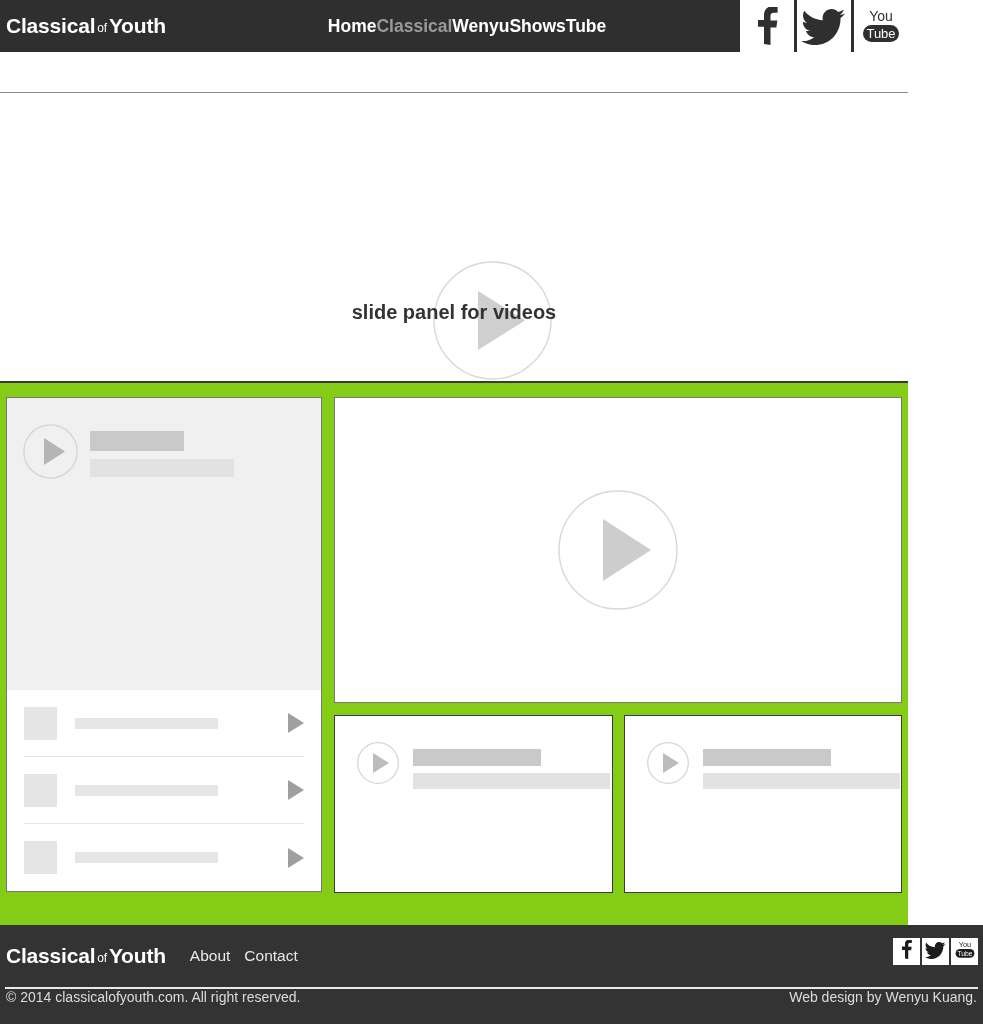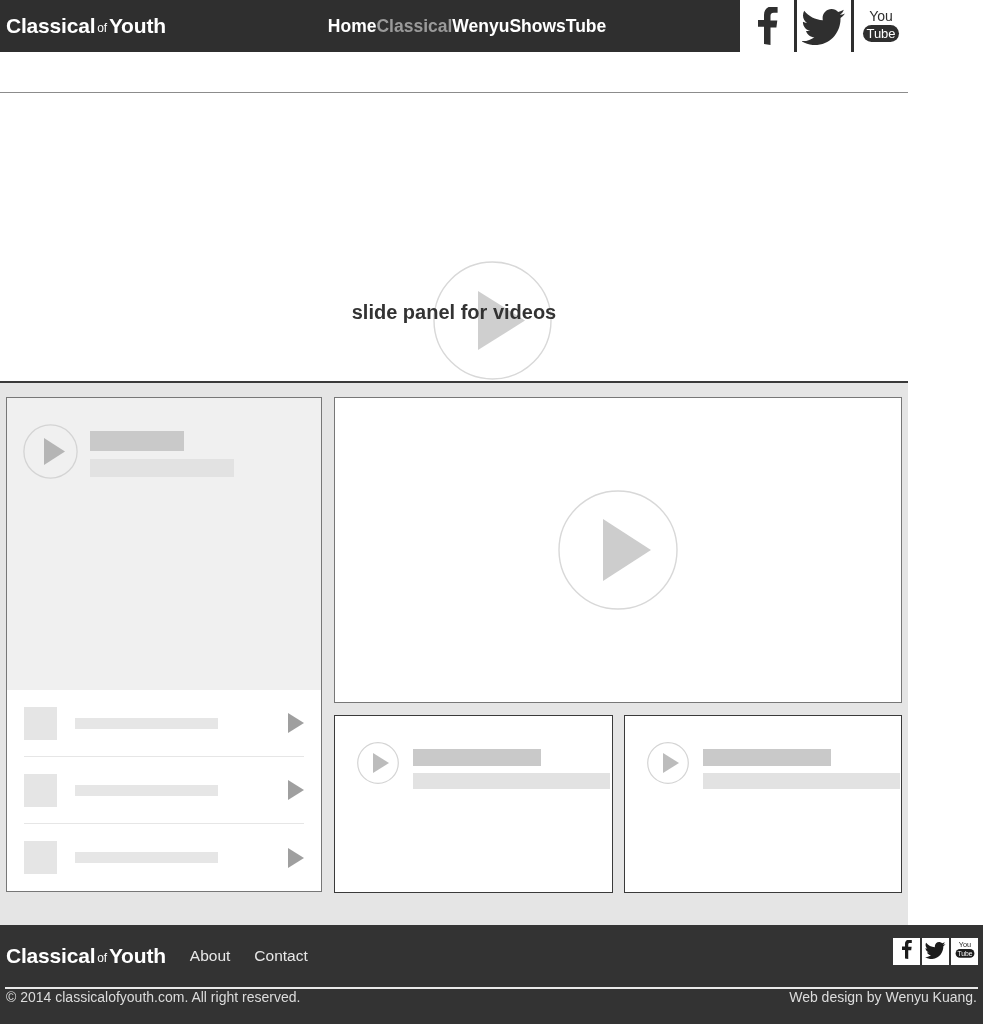--- a/index.html
+++ b/index.html
@@ -10,21 +10,21 @@
     height: 1024px;
     background: #ffffff;
     font-family: "Liberation Sans", sans-serif;
     overflow: hidden;
   }
 
   .page {
     position: relative;
     width: 908px;
     height: 1024px;
-    background: #e5e5e5;
+    background: #84cc16;
   }
 
   
   .header {
     position: relative;
     height: 52px;
     background: #2f2f2f;
     display: flex;
     align-items: center;
   }
@@ -268,21 +268,21 @@
   }
   .footer-logo .of {
     font-size: 12px;
     font-weight: normal;
     padding: 0 2px;
     position: relative;
     top: -1px;
   }
   .footer-nav {
     display: flex;
-    gap: 24px;
+    gap: 14px;
     margin-left: 24px;
   }
   .footer-link {
     color: #e8e8e8;
     font-size: 15.5px;
     text-decoration: none;
     cursor: pointer;
   }
   .footer-social {
     position: absolute;

